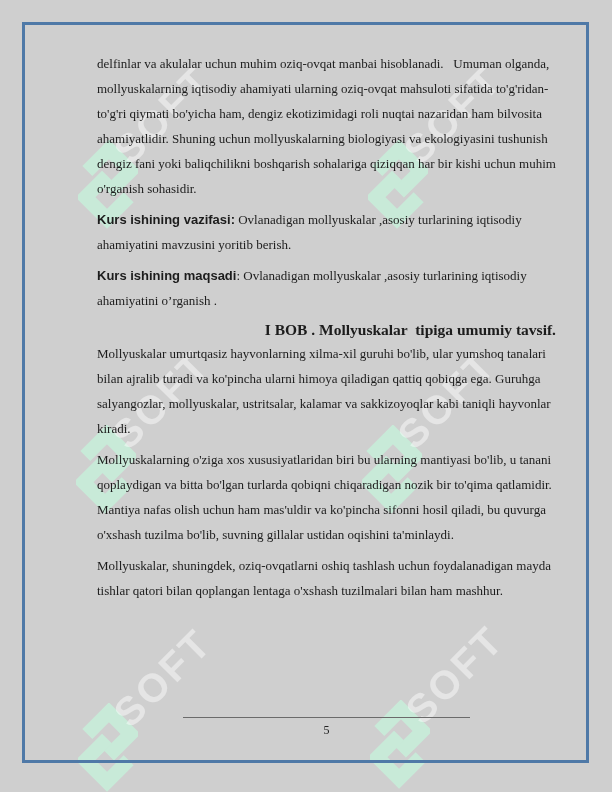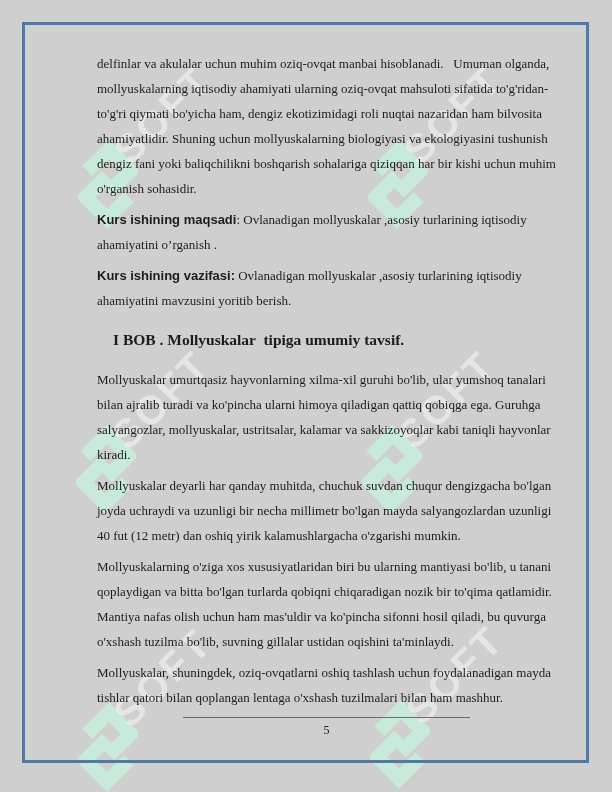--- a/index.html
+++ b/index.html
@@ -42,22 +42,22 @@
   .page p{
     margin:0 0 6px 0;
     font-size:13px;line-height:25px;
     white-space:pre-wrap;
   }
   .lead-label{
     font-family:"Liberation Sans",sans-serif;
     font-weight:bold;font-size:13px;
   }
   .chapter{
-    margin:16px;font-size:15.5px;line-height:22px;font-weight:bold;
-    text-align:left;white-space:pre-wrap;
+    margin:0;font-size:15.5px;line-height:22px;font-weight:bold;
+    text-align:right;white-space:pre-wrap;
   }
   .footer{position:absolute;left:158px;top:692px;width:287px;}
   .footer-line{height:1px;background:#6b6b6b;}
   .page-num{
     text-align:center;margin-top:5px;
     font-size:12px;line-height:14px;color:#222;
   }
 </style>
 </head>
 <body>
@@ -123,29 +123,28 @@
       </g>
     </svg>
     <div class="wm-text">SOFT</div>
   </div>
 </div>
 
   <div class="page">
 
     <p>delfinlar va akulalar uchun muhim oziq-ovqat manbai hisoblanadi.   Umuman olganda, mollyuskalarning iqtisodiy ahamiyati ularning oziq-ovqat mahsuloti sifatida to'g'ridan-to'g'ri qiymati bo'yicha ham, dengiz ekotizimidagi roli nuqtai nazaridan ham bilvosita ahamiyatlidir. Shuning uchun mollyuskalarning biologiyasi va ekologiyasini tushunish dengiz fani yoki baliqchilikni boshqarish sohalariga qiziqqan har bir kishi uchun muhim o'rganish sohasidir.</p>
 
+    <p><span class="lead-label">Kurs ishining vazifasi:</span><span> Ovlanadigan mollyuskalar ,asosiy turlarining iqtisodiy ahamiyatini mavzusini yoritib berish.</span></p>
+
     <p><span class="lead-label">Kurs ishining maqsadi</span><span>: Ovlanadigan mollyuskalar ,asosiy turlarining iqtisodiy ahamiyatini o’rganish .</span></p>
-
-    <p><span class="lead-label">Kurs ishining vazifasi:</span><span> Ovlanadigan mollyuskalar ,asosiy turlarining iqtisodiy ahamiyatini mavzusini yoritib berish.</span></p>
 
     <h2 class="chapter">I BOB . Mollyuskalar  tipiga umumiy tavsif.</h2>
 
     <p>Mollyuskalar umurtqasiz hayvonlarning xilma-xil guruhi bo'lib, ular yumshoq tanalari bilan ajralib turadi va ko'pincha ularni himoya qiladigan qattiq qobiqga ega. Guruhga salyangozlar, mollyuskalar, ustritsalar, kalamar va sakkizoyoqlar kabi taniqli hayvonlar kiradi.</p>
 
-    <p>Mollyuskalar deyarli har qanday muhitda, chuchuk suvdan chuqur dengizgacha bo'lgan joyda uchraydi va uzunligi bir necha millimetr bo'lgan mayda salyangozlardan uzunligi 40 fut (12 metr) dan oshiq yirik kalamushlargacha o'zgarishi mumkin.</p>
 
     <p>Mollyuskalarning o'ziga xos xususiyatlaridan biri bu ularning mantiyasi bo'lib, u tanani qoplaydigan va bitta bo'lgan turlarda qobiqni chiqaradigan nozik bir to'qima qatlamidir. Mantiya nafas olish uchun ham mas'uldir va ko'pincha sifonni hosil qiladi, bu quvurga o'xshash tuzilma bo'lib, suvning gillalar ustidan oqishini ta'minlaydi.</p>
 
     <p>Mollyuskalar, shuningdek, oziq-ovqatlarni oshiq tashlash uchun foydalanadigan mayda tishlar qatori bilan qoplangan lentaga o'xshash tuzilmalari bilan ham mashhur.</p>
 
     <div class="footer">
       <div class="footer-line"></div>
       <div class="page-num">5</div>
     </div>
 

